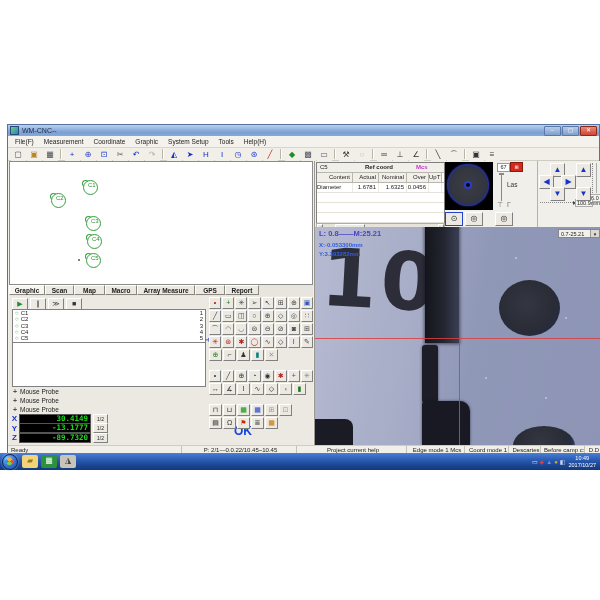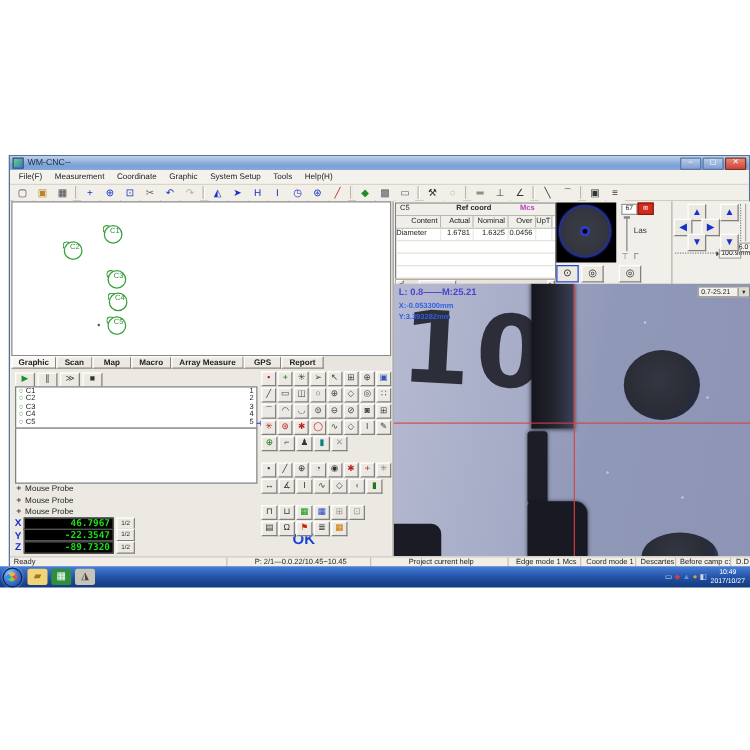--- a/index.html
+++ b/index.html
@@ -283,26 +283,26 @@
               <span>Mouse Probe</span>
             </div>
             <div class="probe-row">
               <span class="probe-ic">+</span>
               <span>Mouse Probe</span>
             </div>
           </div>
         <div id="dro">
             <div class="dro-row">
               <span class="dro-label">X</span>
-              <span class="dro-value">46.7967</span>
+              <span class="dro-value">30.4149</span>
               <span class="dro-toggle">1/2</span>
             </div>
             <div class="dro-row">
               <span class="dro-label">Y</span>
-              <span class="dro-value">-22.3547</span>
+              <span class="dro-value">-13.1777</span>
               <span class="dro-toggle">1/2</span>
             </div>
             <div class="dro-row">
               <span class="dro-label">Z</span>
               <span class="dro-value">-89.7320</span>
               <span class="dro-toggle">1/2</span>
             </div>
           </div>
         <div id="ok-label">OK</div>
         <div id="palette">

